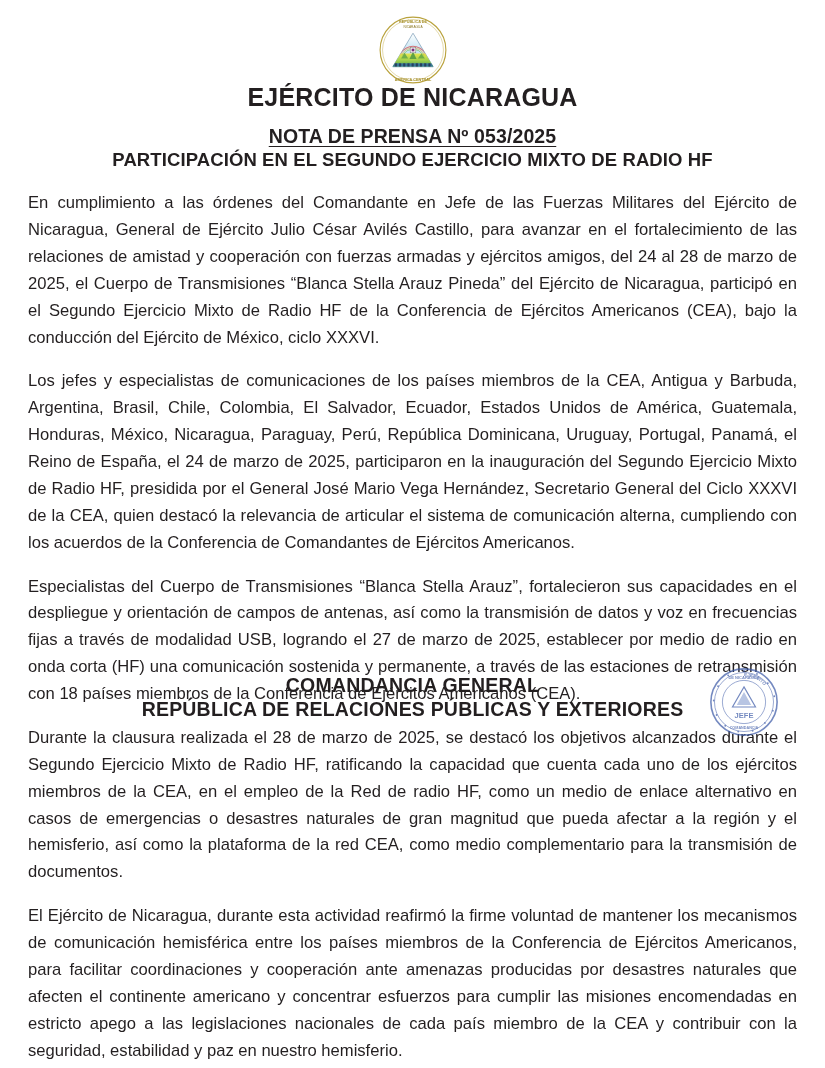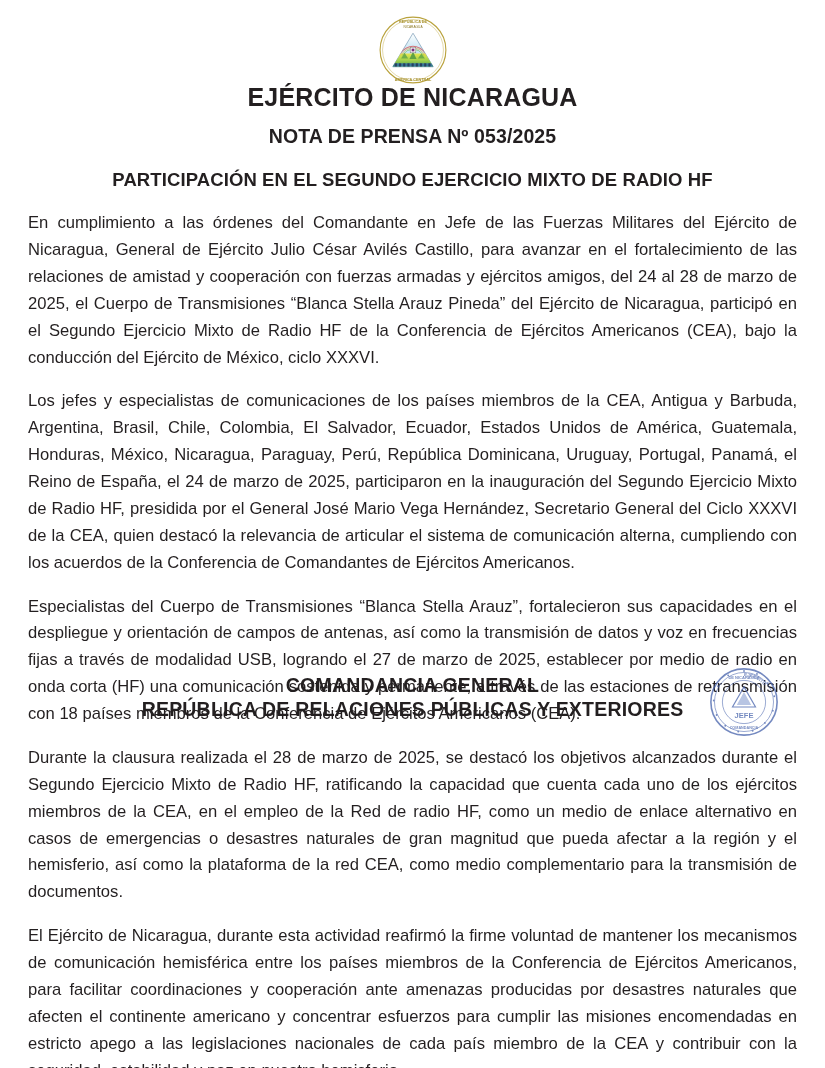--- a/index.html
+++ b/index.html
@@ -48,29 +48,29 @@
     margin-top: 6px;
     line-height: 1.1;
   }
   .nota-line {
     text-align: center;
     margin-top: 13px;
   }
   .nota {
     font-weight: bold;
     font-size: 19.5px;
+    text-decoration: underline;
     text-underline-offset: 3px;
     letter-spacing: 0.1px;
   }
   .subtitle {
     text-align: center;
     font-weight: bold;
     font-size: 18.5px;
     line-height: 1.28;
-    margin-top: 20px;
     letter-spacing: 0.1px;
   }
 
   
   .body-block {
     margin-top: 19px;
   }
   p.para {
     text-align: justify;
     font-size: 16.6px;

